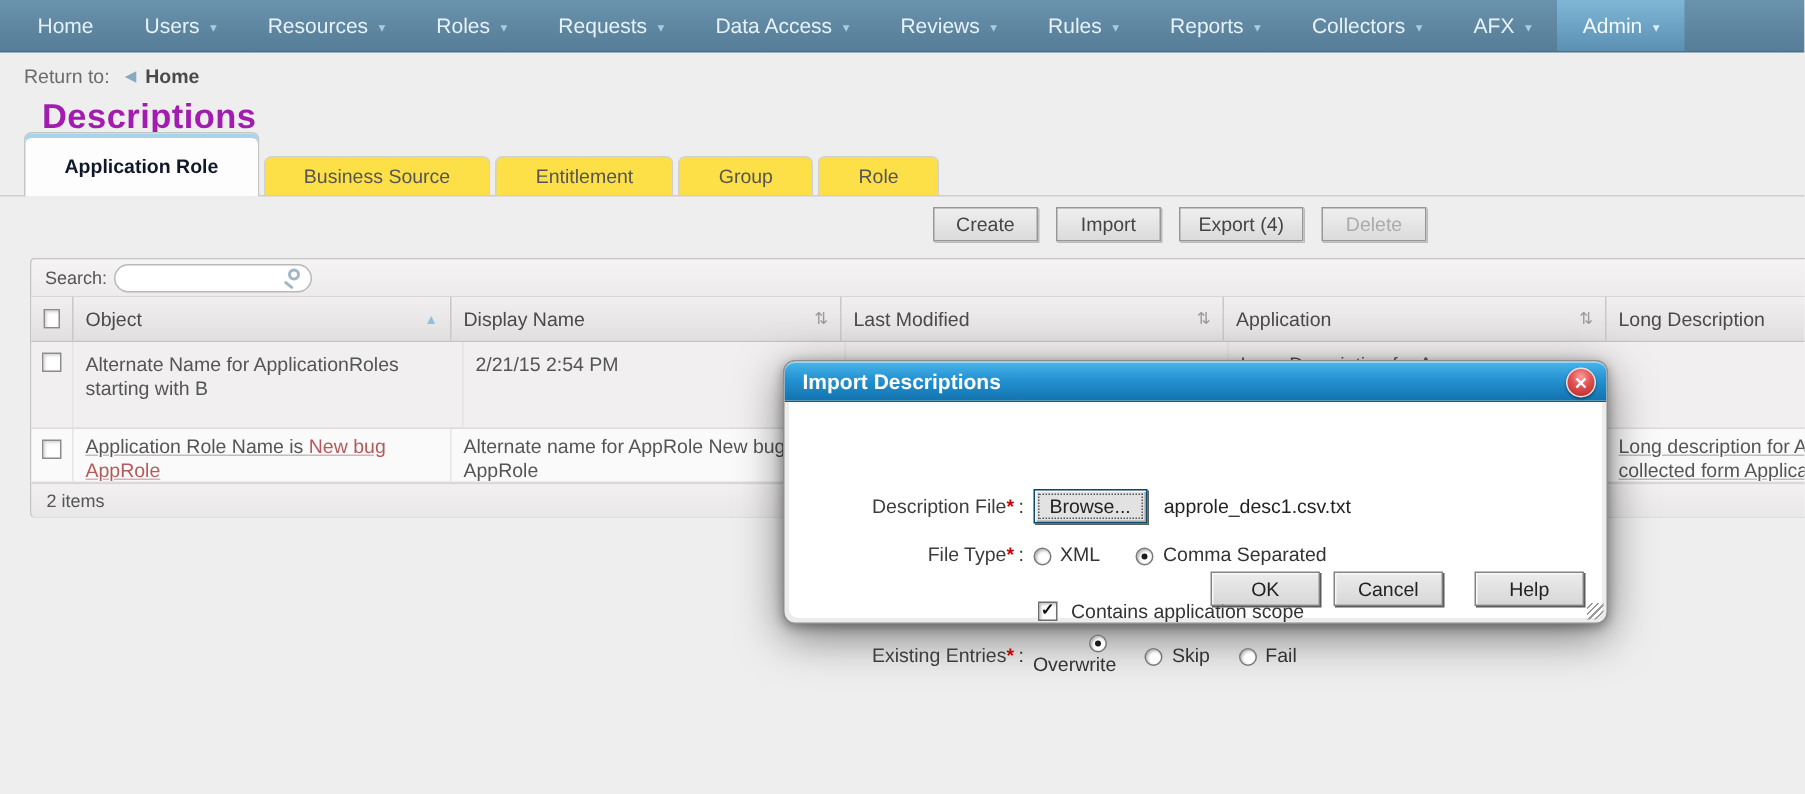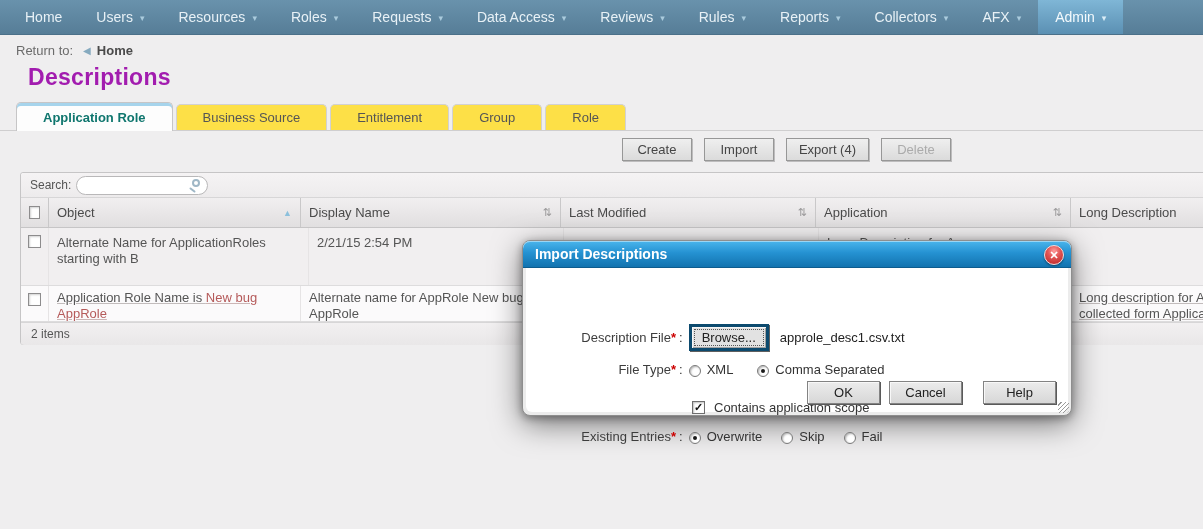--- a/index.html
+++ b/index.html
@@ -29,21 +29,21 @@
   .page-title { position:absolute; left:28px; top:64px; font-size:23px; font-weight:bold; color:#a21caf; letter-spacing:.3px; }
   
   .tabstrip { position:absolute; left:0; top:104px; width:1203px; height:27px; border-bottom:1px solid #cfcecf; display:flex; align-items:flex-end; padding-left:16px; }
   .tab {
     height:26px; display:flex; align-items:center; justify-content:center;
     padding:0 26px; margin-right:3px; font-size:13px; color:#555;
     background:#fde047; border:1px solid #d2d1d2; border-bottom:none;
     border-radius:5px 5px 0 0; cursor:pointer; white-space:nowrap;
   }
   .tab.active {
-    height:29px; background:#fdfdfd; font-weight:bold; color:#0f766e;
+    height:43px; background:#fdfdfd; font-weight:bold; color:#0f172a;
     margin-bottom:-1px; border-color:#c6c5c6;
     box-shadow:inset 0 3px 0 #a6d4ec;
   }
   
   .toolbar { position:absolute; top:138px; left:0; width:951px; height:24px; display:flex; justify-content:flex-end; }
   .tbtn {
     min-width:70px; height:23px; margin-left:12px; padding:0 12px;
     background:linear-gradient(#efefef,#dbdbdb);
     border:1px solid #979797; box-shadow:1px 1px 0 #bdbcbd;
     font-size:13px; color:#454545; font-family:inherit; cursor:pointer;
@@ -90,21 +90,21 @@
     display:flex; align-items:center; padding:0 12px; color:#fff; font-size:14px; font-weight:bold; }
   .dlg-close { position:absolute; right:7px; top:4px; width:20px; height:20px; border-radius:50%;
     background:radial-gradient(circle at 50% 28%, #ff9d9d 0%, #e25555 40%, #b62323 100%);
     border:1px solid #f4dcdc; box-shadow:0 1px 2px rgba(0,0,0,.45);
     color:#fff; font-size:11px; font-weight:bold; display:flex; align-items:center; justify-content:center; cursor:pointer; }
   .dlg-body { position:absolute; left:3px; right:3px; top:27px; bottom:3px; background:#fff; border-radius:0 0 6px 6px; font-size:13px; color:#333; }
   .frow { position:absolute; left:0; right:14px; height:24px; display:flex; align-items:center; }
   .flabel { width:150px; text-align:right; white-space:nowrap; color:#3d3d3d; }
   .req { color:#cc0000; font-weight:bold; }
   .fcolon { margin:0 6px 0 3px; }
-  .browse-btn { background:#e2e2e2; border:3px solid #0c4a6e;
+  .browse-btn { background:#e2e2e2; border:1px solid #0c4a6e;
     box-shadow:inset 1px 1px 0 #f7f7f7, inset -1px -1px 0 #a2a2a2, 1px 1px 0 #5f5f5f;
     padding:2px; font-size:13px; font-family:inherit; cursor:pointer; color:#222; }
   .browse-btn .focusring { display:inline-block; border:1px dotted #555; padding:0 7px; }
   .fname { margin-left:11px; color:#222; }
   .radio { width:12px; height:12px; border-radius:50%; background:#fff; border:1px solid #787878;
     box-shadow:inset 1px 1px 2px rgba(0,0,0,.3); display:inline-block; position:relative; margin-right:6px; flex:none; cursor:pointer; }
   .radio.checked::after { content:""; position:absolute; left:3px; top:3px; width:4px; height:4px; border-radius:50%; background:#1a1a1a; }
   .ropt { display:flex; align-items:flex-end; margin-right:24px; white-space:nowrap; }
   .dck { width:13px; height:13px; background:#fff; border:1px solid #6e6e6e; box-shadow:inset 1px 1px 2px rgba(0,0,0,.25);
     display:flex; align-items:center; justify-content:center; font-size:11px; font-weight:bold; color:#111; margin-right:9px; flex:none; cursor:pointer; line-height:11px; }
@@ -283,21 +283,21 @@
     </div>
 
     <div class="frow" style="top:127px; padding-left:166px;">
       <span class="dck">✓</span>
       <span>Contains application scope</span>
     </div>
 
     <div class="frow" style="top:156px;">
       <span class="flabel"><span>Existing Entries</span><span class="req">*</span></span>
       <span class="fcolon">:</span>
-      <span class="ropt" style="margin-right:19px;">
+      <span class="ropt" style="margin-right:19px;flex-direction:column;">
           <span class="radio checked"></span>
           <span>Overwrite</span>
         </span>
       <span class="ropt" style="margin-right:19px;">
           <span class="radio"></span>
           <span>Skip</span>
         </span>
       <span class="ropt">
           <span class="radio"></span>
           <span>Fail</span>

